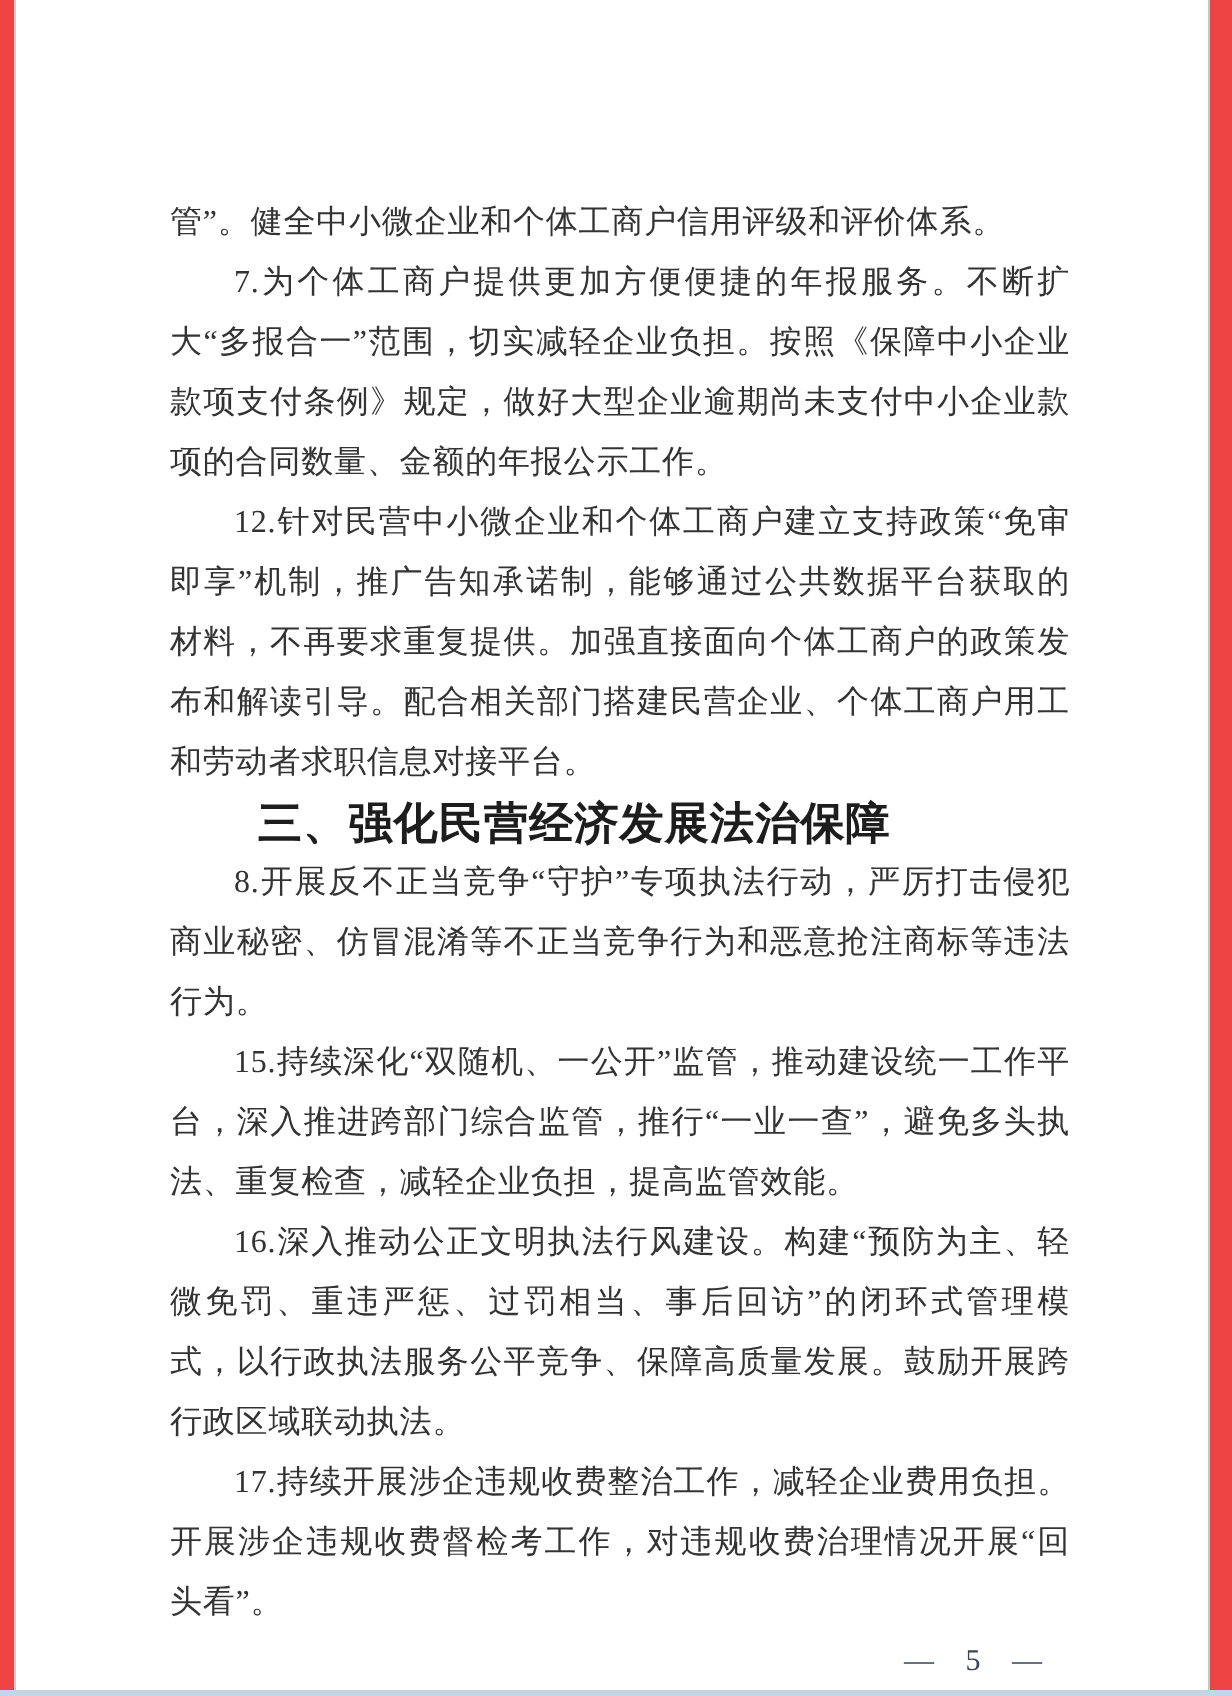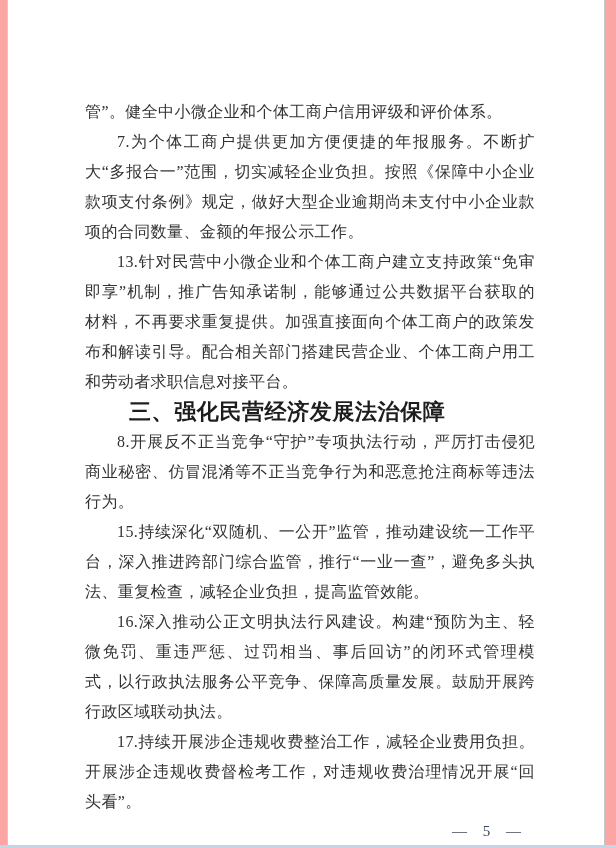--- a/index.html
+++ b/index.html
@@ -8,21 +8,21 @@
     width: 616px;
     height: 848px;
     background: #f6f6f6;
     overflow: hidden;
     font-family: "Liberation Serif", "DejaVu Serif", serif;
   }
   .viewer {
     position: relative;
     width: 616px;
     height: 848px;
-    background: #fca5a5;
+    background: #ef4444;
   }
   .page {
     position: absolute;
     left: 7px;
     top: 0;
     width: 598px;
     height: 845px;
     background: #ffffff;
     border-left: 1px solid #cbcdcf;
     border-right: 1px solid #c4c7ca;
@@ -73,21 +73,21 @@
   }
 </style>
 </head>
 <body>
 
 <div class="viewer">
   <div class="page">
     <div class="content">
       <p class="para cont">管”。健全中小微企业和个体工商户信用评级和评价体系。</p>
       <p class="para body">7.为个体工商户提供更加方便便捷的年报服务。不断扩大“多报合一”范围，切实减轻企业负担。按照《保障中小企业款项支付条例》规定，做好大型企业逾期尚未支付中小企业款项的合同数量、金额的年报公示工作。</p>
-      <p class="para body">13.针对民营中小微企业和个体工商户建立支持政策“免审即享”机制，推广告知承诺制，能够通过公共数据平台获取的材料，不再要求重复提供。加强直接面向个体工商户的政策发布和解读引导。配合相关部门搭建民营企业、个体工商户用工和劳动者求职信息对接平台。</p>
+      <p class="para body">12.针对民营中小微企业和个体工商户建立支持政策“免审即享”机制，推广告知承诺制，能够通过公共数据平台获取的材料，不再要求重复提供。加强直接面向个体工商户的政策发布和解读引导。配合相关部门搭建民营企业、个体工商户用工和劳动者求职信息对接平台。</p>
       <h2 class="heading">三、强化民营经济发展法治保障</h2>
       <p class="para body">8.开展反不正当竞争“守护”专项执法行动，严厉打击侵犯商业秘密、仿冒混淆等不正当竞争行为和恶意抢注商标等违法行为。</p>
       <p class="para body">15.持续深化“双随机、一公开”监管，推动建设统一工作平台，深入推进跨部门综合监管，推行“一业一查”，避免多头执法、重复检查，减轻企业负担，提高监管效能。</p>
       <p class="para body">16.深入推动公正文明执法行风建设。构建“预防为主、轻微免罚、重违严惩、过罚相当、事后回访”的闭环式管理模式，以行政执法服务公平竞争、保障高质量发展。鼓励开展跨行政区域联动执法。</p>
       <p class="para body">17.持续开展涉企违规收费整治工作，减轻企业费用负担。开展涉企违规收费督检考工作，对违规收费治理情况开展“回头看”。</p>
       <div class="pagenum">— 5 —</div>
     </div>
   </div>
   <div class="bottom-strip"></div>
 </div>

